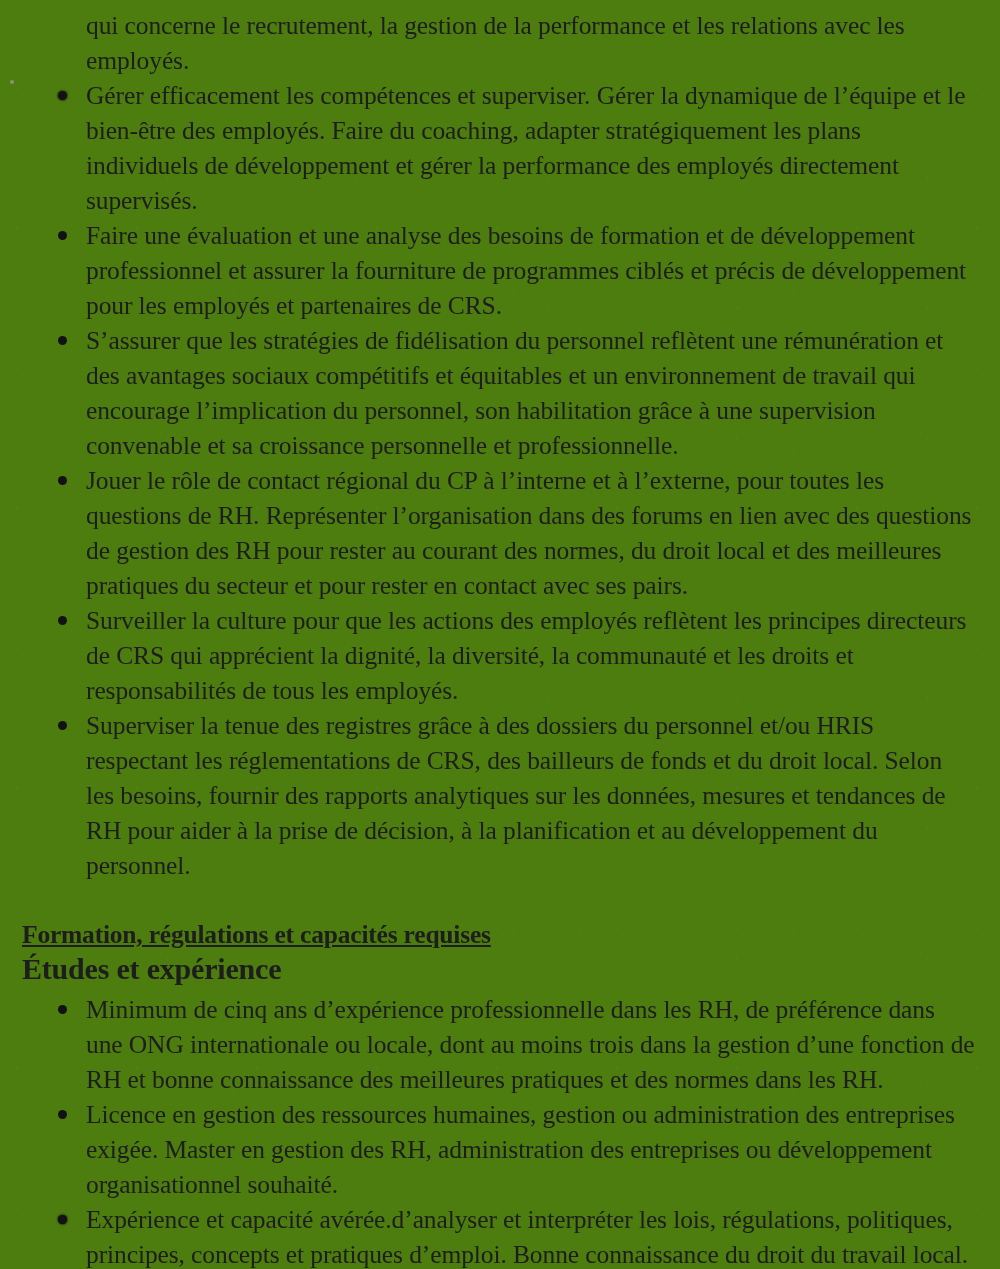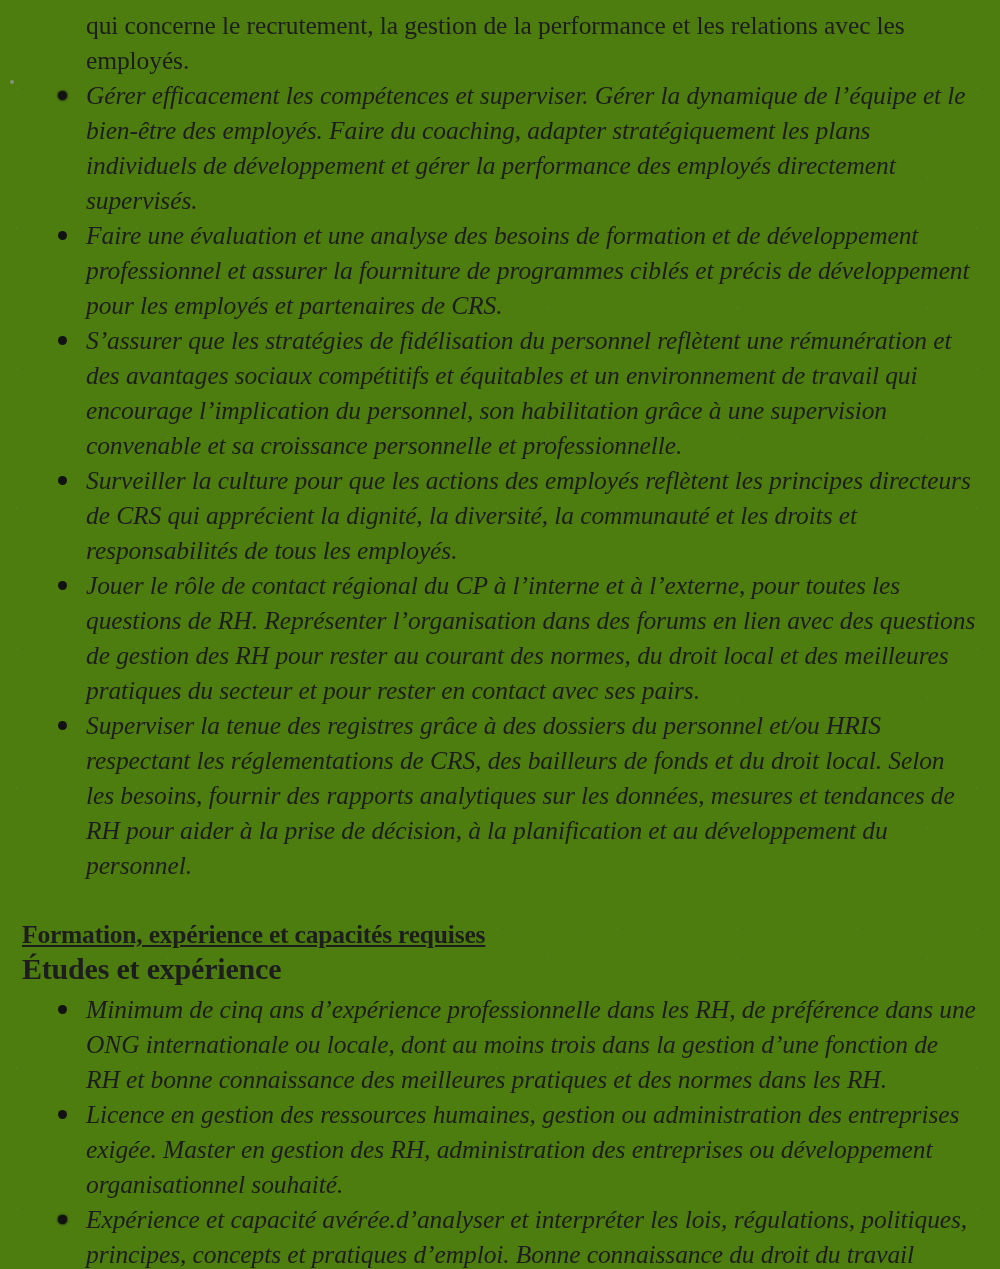--- a/index.html
+++ b/index.html
@@ -68,21 +68,20 @@
     line-height: 35px;
     text-align: left;
     letter-spacing: -0.1px;
   }
 
   
   ul.bullets {
     list-style: none;
     margin: 0;
     padding: 0;
-    font-style: italic;
   }
   ul.bullets > li {
     position: relative;
     margin: 0 0 0 64px;
     padding: 0 0 0 0;
     font-size: 25.5px;
     line-height: 35px;
     letter-spacing: -0.1px;
   }
   ul.bullets > li .bullet-dot {
@@ -146,34 +145,34 @@
       <li>
         <span class="bullet-dot"></span>
         <span>Faire une évaluation et une analyse des besoins de formation et de développement professionnel et assurer la fourniture de programmes ciblés et précis de développement pour les employés et partenaires de CRS.</span>
       </li>
       <li>
         <span class="bullet-dot"></span>
         <span>S’assurer que les stratégies de fidélisation du personnel reflètent une rémunération et des avantages sociaux compétitifs et équitables et un environnement de travail qui encourage l’implication du personnel, son habilitation grâce à une supervision convenable et sa croissance personnelle et professionnelle.</span>
       </li>
       <li>
         <span class="bullet-dot"></span>
-        <span>Surveiller la culture pour que les actions des employés reflètent les principes directeurs de CRS qui apprécient la dignité, la diversité, la communauté et les droits et responsabilités de tous les employés.</span>
+        <span>Jouer le rôle de contact régional du CP à l’interne et à l’externe, pour toutes les questions de RH. Représenter l’organisation dans des forums en lien avec des questions de gestion des RH pour rester au courant des normes, du droit local et des meilleures pratiques du secteur et pour rester en contact avec ses pairs.</span>
       </li>
       <li>
         <span class="bullet-dot"></span>
-        <span>Jouer le rôle de contact régional du CP à l’interne et à l’externe, pour toutes les questions de RH. Représenter l’organisation dans des forums en lien avec des questions de gestion des RH pour rester au courant des normes, du droit local et des meilleures pratiques du secteur et pour rester en contact avec ses pairs.</span>
+        <span>Surveiller la culture pour que les actions des employés reflètent les principes directeurs de CRS qui apprécient la dignité, la diversité, la communauté et les droits et responsabilités de tous les employés.</span>
       </li>
       <li>
         <span class="bullet-dot"></span>
         <span>Superviser la tenue des registres grâce à des dossiers du personnel et/ou HRIS respectant les réglementations de CRS, des bailleurs de fonds et du droit local. Selon les besoins, fournir des rapports analytiques sur les données, mesures et tendances de RH pour aider à la prise de décision, à la planification et au développement du personnel.</span>
       </li>
     </ul>
 
     <div class="heading-block">
-      <h2 class="doc-heading underlined">Formation, expérience et capacités requises</h2>
+      <h2 class="doc-heading underlined">Formation, régulations et capacités requises</h2>
       <h3 class="doc-subheading">Études et expérience</h3>
     </div>
 
     <div class="section-gap"></div>
 
     <ul class="bullets">
       <li>
         <span class="bullet-dot"></span>
         <span>Minimum de cinq ans d’expérience professionnelle dans les RH, de préférence dans une ONG internationale ou locale, dont au moins trois dans la gestion d’une fonction de RH et bonne connaissance des meilleures pratiques et des normes dans les RH.</span>
       </li>

